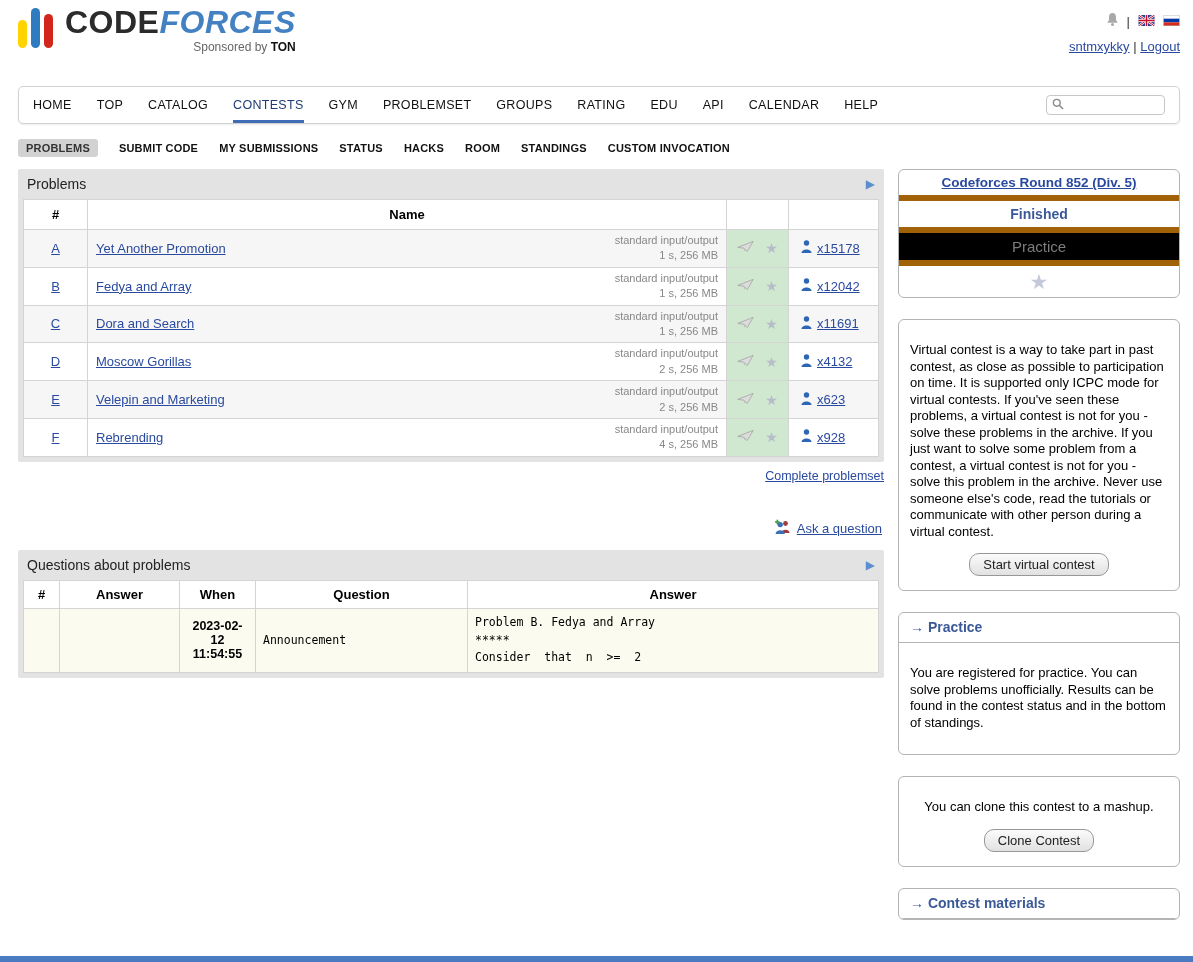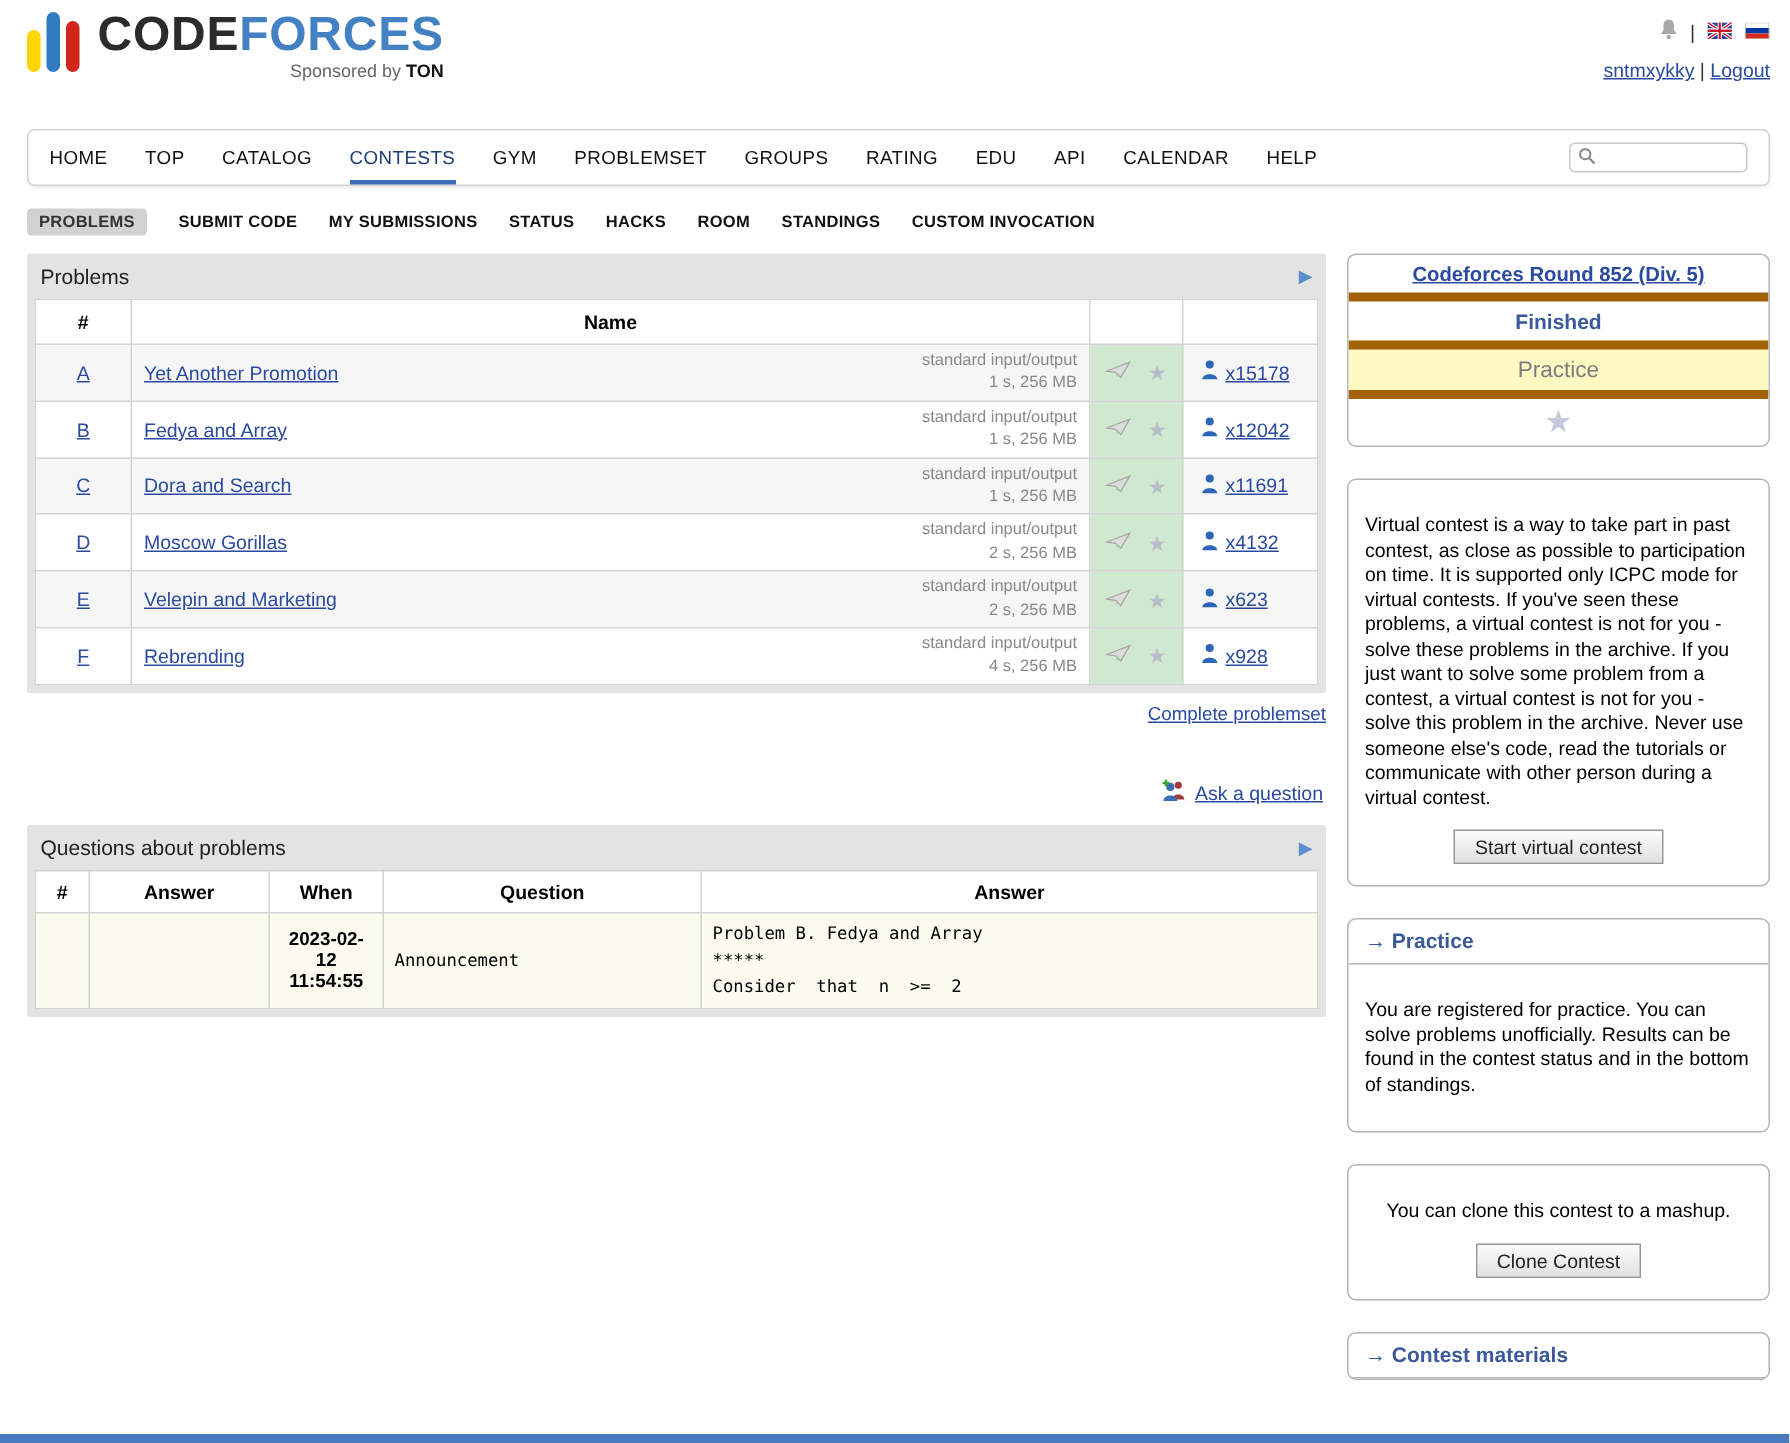--- a/index.html
+++ b/index.html
@@ -11,21 +11,21 @@
   }
   a { color:#2a4aa0; text-decoration:underline; cursor:pointer; }
   .page { padding:6px 13px 0 18px; }
 
   
   .header { display:flex; justify-content:space-between; height:76px; margin-bottom:4px; }
   .logo { display:flex; align-items:flex-start; gap:10px; text-decoration:none; }
   .logo-text { line-height:1; }
   .logo-word { font-size:32px; font-weight:bold; letter-spacing:.5px; }
   .logo-code { color:#2b2b2b; }
-  .logo-forces { color:#4481c3; }
+  .logo-forces { color:#4481c3;font-style:italic; }
   .sponsored { font-size:12px; color:#666; margin-top:3px; text-align:right; }
   .sponsored b { color:#111; }
   .header-right { text-align:right; padding-top:6px; font-size:13px; }
   .hr-icons { display:flex; justify-content:flex-end; align-items:center; gap:8px; }
   .hr-user { margin-top:9px; }
   .sep { color:#333; text-decoration:none; }
 
   
   .mainmenu {
     border:1px solid #d2d2d2; border-radius:5px; height:38px;
@@ -79,26 +79,26 @@
   .when-cell { font-weight:bold; text-align:center; white-space:pre-line; font-size:12.5px; }
   .mono { font-family:"DejaVu Sans Mono", monospace; font-size:11.5px; }
   .answer-cell { white-space:pre-wrap; vertical-align:top; line-height:1.55; }
 
   
   .side-box { border:1px solid #b4b4b4; border-radius:6px; margin-bottom:21px; background:#fff; overflow:hidden; }
   .ct-row { padding:5px 6px; border-top:6px solid #a16207; text-align:center; }
   .ct-row:first-child { border-top:none; }
   .ct-title a { font-weight:bold; font-size:13.5px; }
   .ct-status { font-weight:bold; color:#3b5998; font-size:14px; }
-  .ct-mode { background:#fef9c3; color:#7d7d7d; font-size:15px; }
+  .ct-mode { background:#000000; color:#7d7d7d; font-size:15px; }
   .ct-star { font-size:21px; color:#c3c9da; text-decoration:none; line-height:1; }
   .rb-title { padding:6px 11px 7px; border-bottom:1px solid #b4b4b4; font-weight:bold; font-size:14px; color:#3b5998; }
   .rb-body { padding:9px 11px 10px; font-size:13px; line-height:1.27; }
   .btn { display:block; margin:12px auto 4px; background:linear-gradient(#fbfbfb,#e1e1e1);
-    border:1px solid #979797; border-radius:0; padding:3px 13px; font-size:13px;
+    border:1px solid #979797; border-radius:10px; padding:3px 13px; font-size:13px;
     font-family:inherit; cursor:pointer; color:#222; }
   .center-text { text-align:center; }
 
   .footer-bar { position:absolute; left:0; bottom:0; width:100%; height:6px; background:#4a7bc0; }
 </style>
 </head>
 <body>
 
 <div class="page">
 

